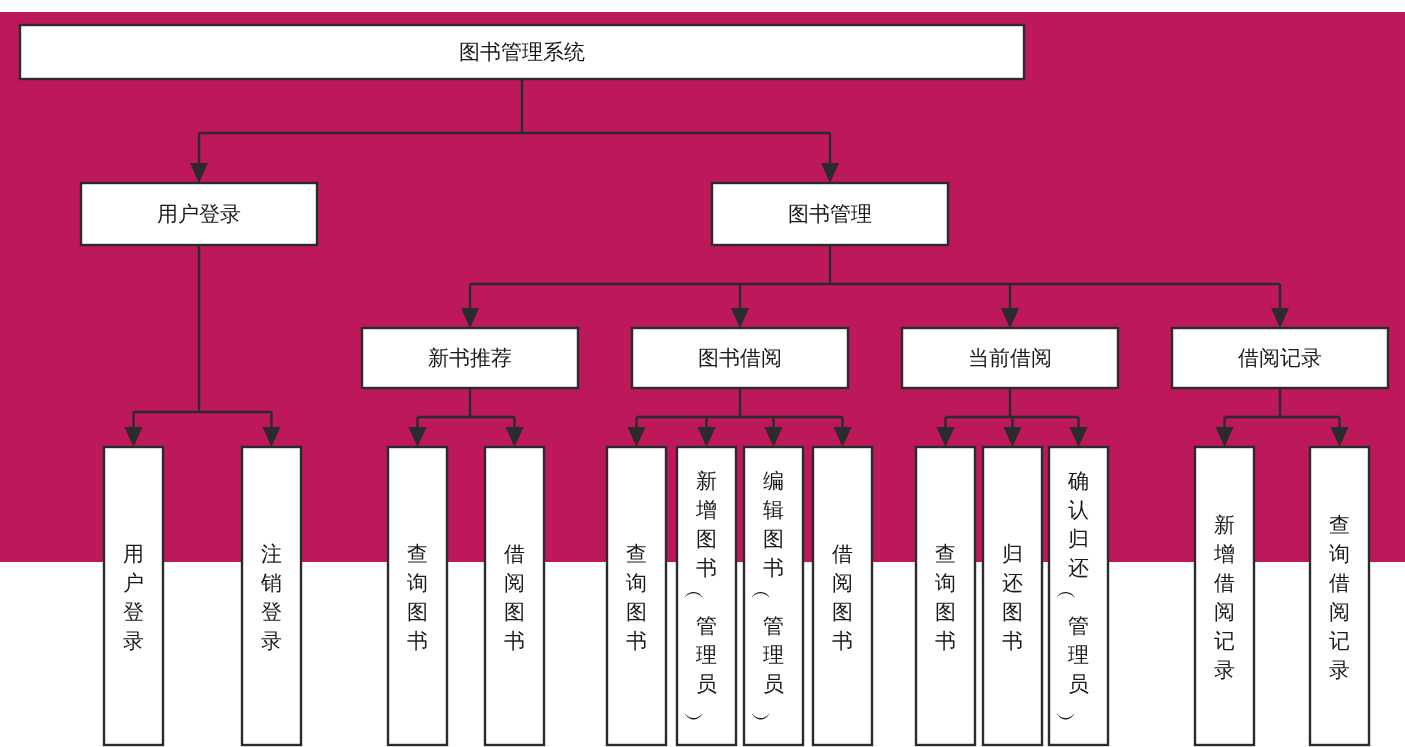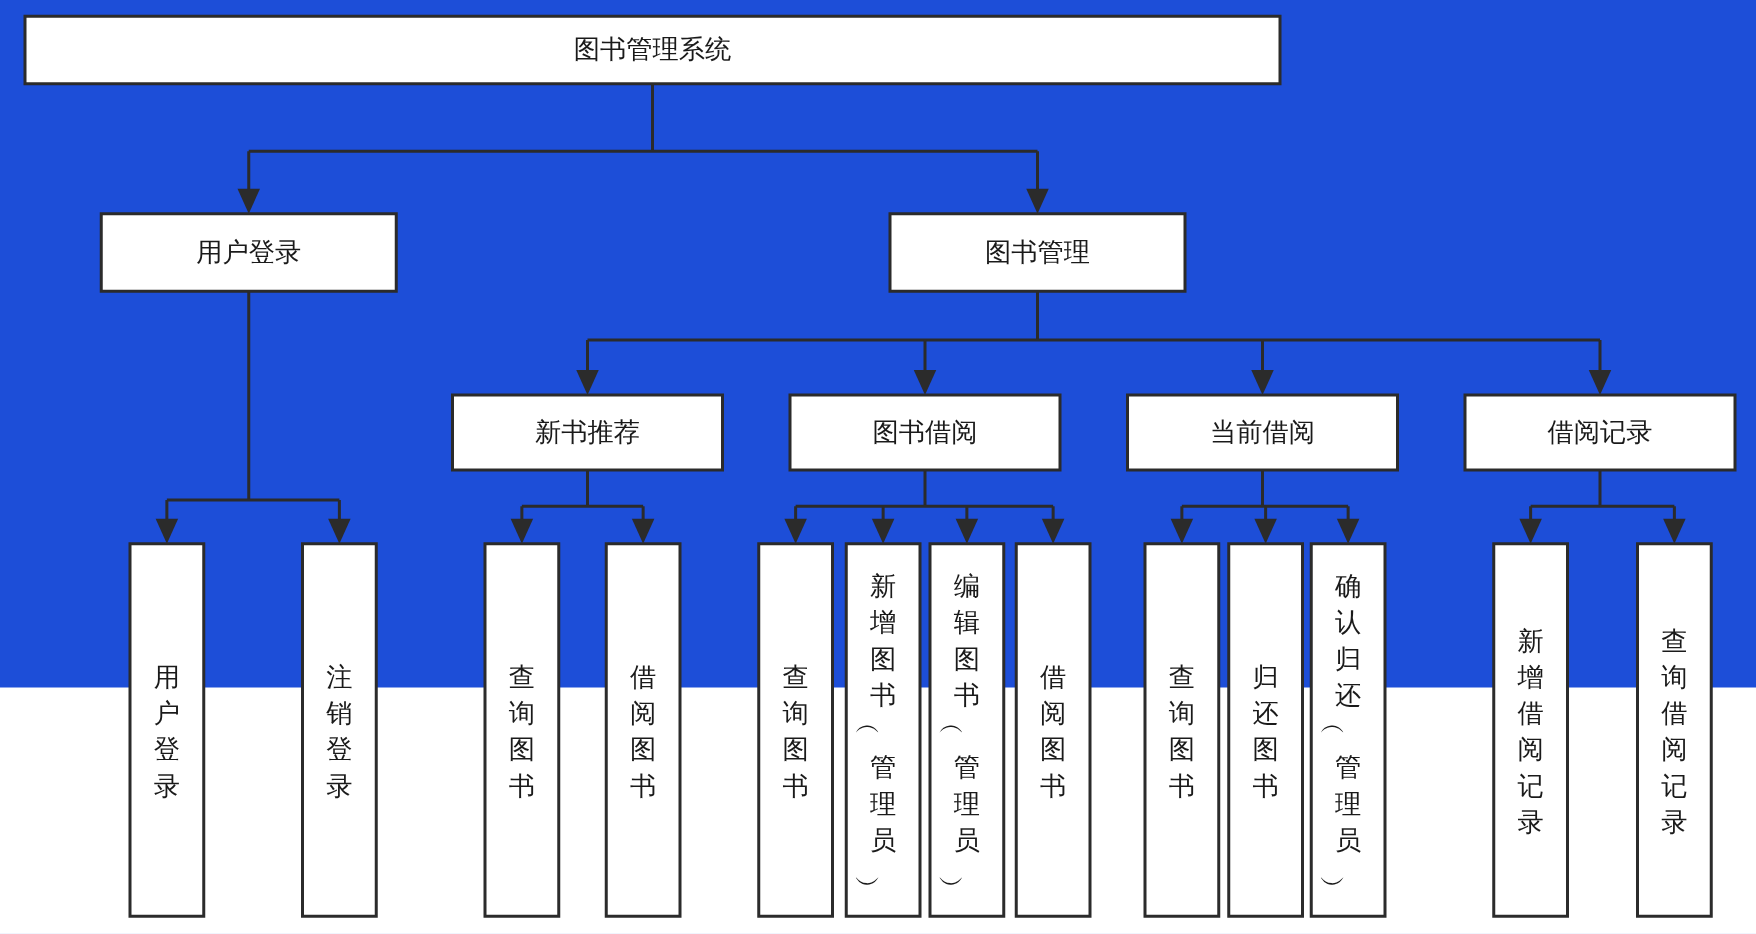--- a/index.html
+++ b/index.html
@@ -11,21 +11,22 @@
   body {
     width: 1405px;
     height: 747px;
     font-family: "DejaVu Sans", "Liberation Sans", sans-serif;
     overflow: hidden;
   }
   #diagram-root {
     position: relative;
     width: 1405px;
     height: 550px;
-    background: #1d4ed8;
+    background: #be185d;
+    margin-top: 12px;
   }
   svg#flow {
     position: absolute;
     left: 0;
     top: 0;
     width: 1405px;
     height: 747px;
     display: block;
   }
   .node-rect {

